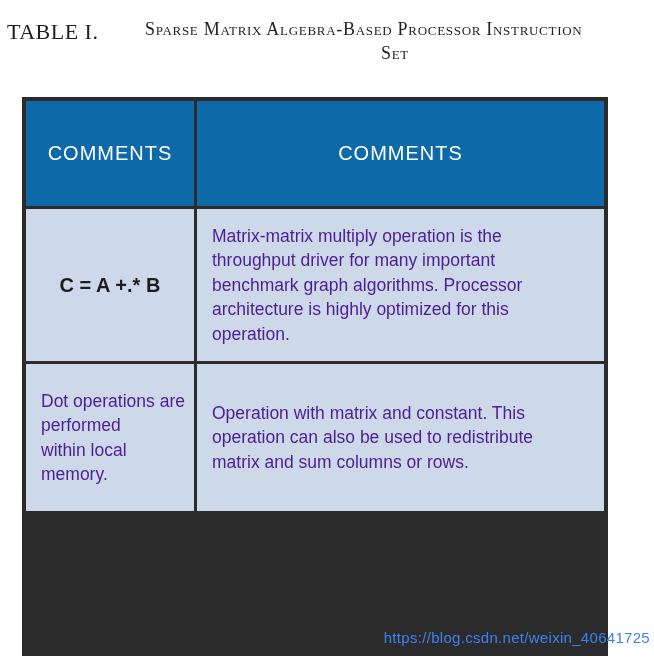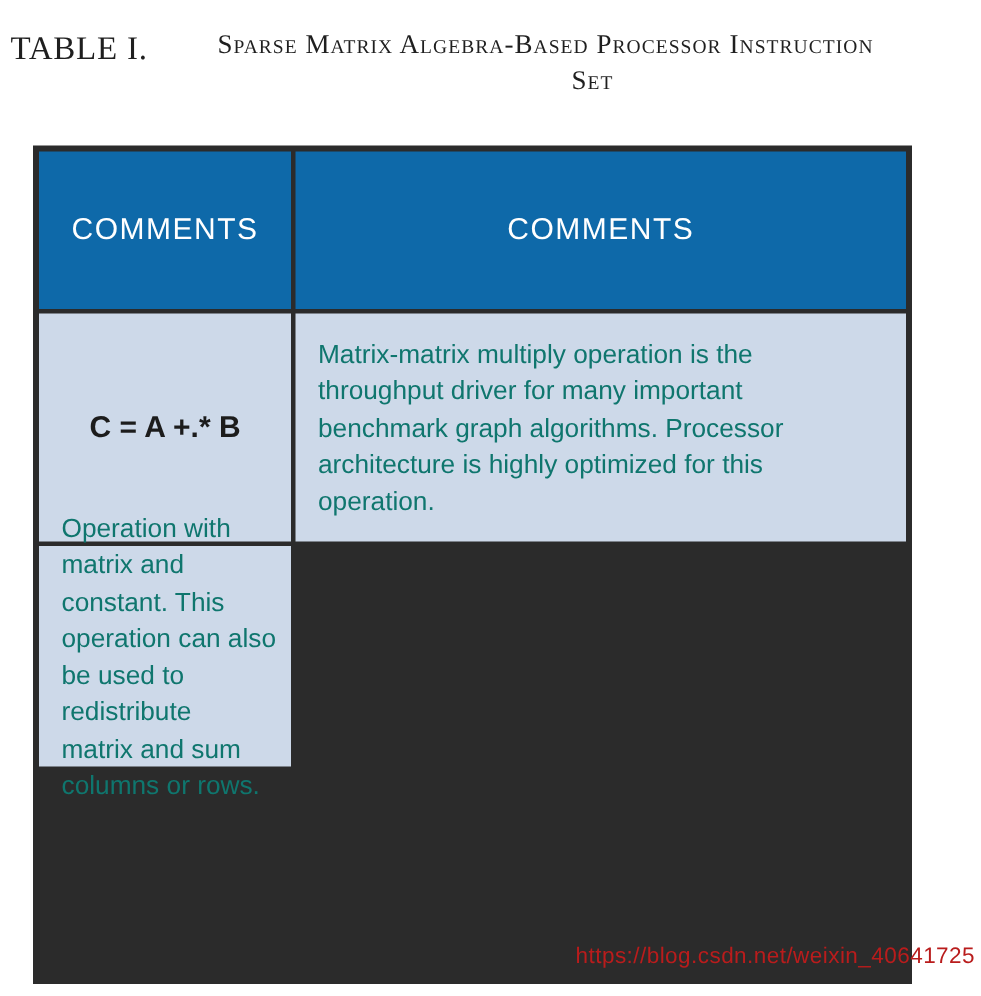--- a/index.html
+++ b/index.html
@@ -83,31 +83,31 @@
     font-size: 20px;
     line-height: 29px;
     color: #1c1c1c;
     white-space: pre-line;
   }
   .cell.comment {
     padding-left: 15px;
     padding-right: 6px;
     font-size: 17.5px;
     line-height: 24.5px;
-    color: #0f766e;
+    color: #4c1d95;
     white-space: pre-line;
   }
 
   
   .watermark {
     position: absolute;
     top: 629px;
     right: 4px;
     font-size: 15px;
-    color: #b91c1c;
+    color: #3b82f6;
     letter-spacing: 0.3px;
     white-space: nowrap;
   }
 </style>
 </head>
 <body>
 
 <div class="page">
 
   <div class="caption">
@@ -120,20 +120,22 @@
     <div class="cell header">COMMENTS</div>
     <div class="cell header">COMMENTS</div>
 
     <div class="cell op">C = A +.* B</div>
     <div class="cell comment">Matrix-matrix multiply operation is the
 throughput driver for many important
 benchmark graph algorithms. Processor
 architecture is highly optimized for this
 operation.</div>
 
+    <div class="cell comment">Dot operations are performed
+within local memory.</div>
 
     <div class="cell comment">Operation with matrix and constant. This
 operation can also be used to redistribute
 matrix and sum columns or rows.</div>
   </div>
 
   <div class="watermark">https://blog.csdn.net/weixin_40641725</div>
 
 </div>
 

